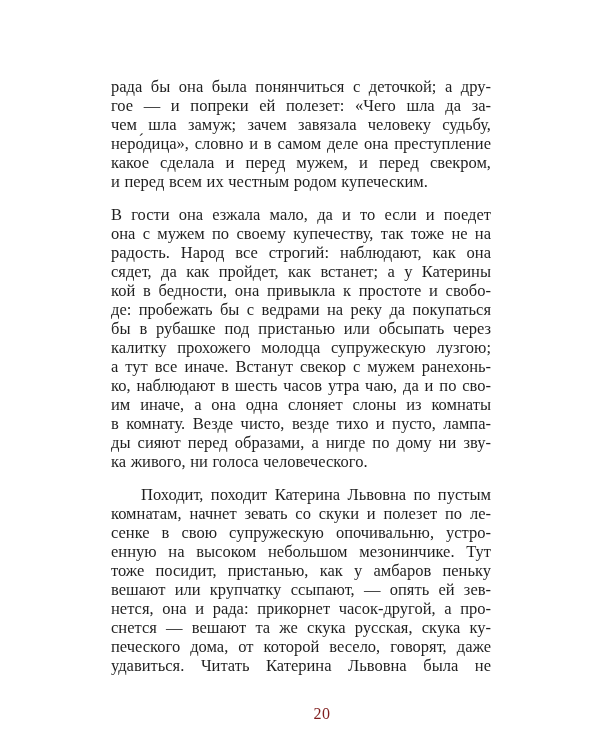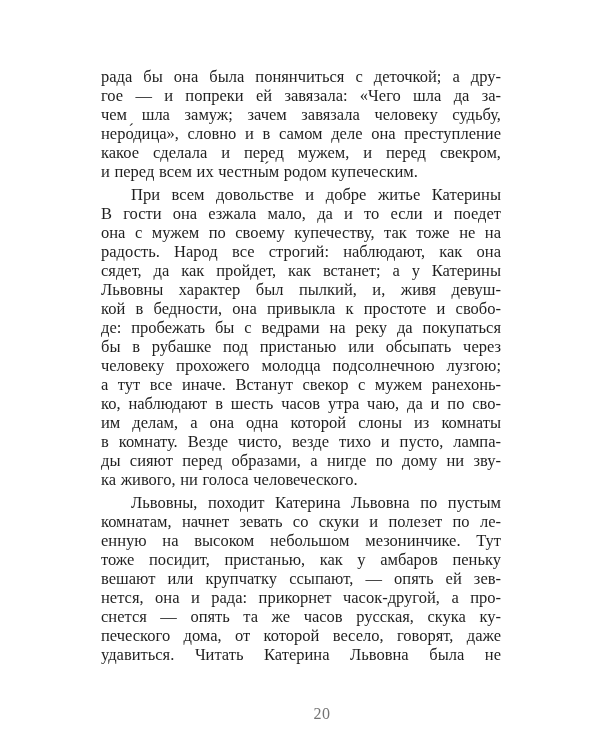--- a/index.html
+++ b/index.html
@@ -16,21 +16,21 @@
     color: #1f1f1f;
     overflow: hidden;
   }
   .text-block {
     position: absolute;
     left: 97px;
     top: 63px;
     width: 408px;
   }
   .paragraph {
-    margin: 4px;
+    margin: 14px;
     padding: 0;
   }
   .line {
     font-size: 16.5px;
     line-height: 19px;
     height: 19px;
     text-align: justify;
     text-align-last: justify;
     word-spacing: 0.5px;
     overflow: visible;
@@ -43,61 +43,60 @@
     text-align-last: left;
   }
   .page-number {
     position: absolute;
     left: 0;
     right: 0;
     top: 705px;
     text-align: center;
     font-size: 16px;
     letter-spacing: 0.5px;
-    color: #737373;
+    color: #7f1d1d;
     padding-left: 44px;
   }
 </style>
 </head>
 <body>
 
 <div class="page">
   <div class="text-block" id="text-block">
       <div class="paragraph">
         <div class="line">рада бы она была понянчиться с деточкой; а дру-</div>
-        <div class="line">гое — и попреки ей завязала: «Чего шла да за-</div>
+        <div class="line">гое — и попреки ей полезет: «Чего шла да за-</div>
         <div class="line">чем шла замуж; зачем завязала человеку судьбу,</div>
         <div class="line">неро́дица», словно и в самом деле она преступление</div>
         <div class="line">какое сделала и перед мужем, и перед свекром,</div>
         <div class="line last">и перед всем их честны́м родом купеческим.</div>
       </div>
       <div class="paragraph">
-        <div class="line indent">При всем довольстве и добре житье Катерины</div>
         <div class="line">В гости она езжала мало, да и то если и поедет</div>
         <div class="line">она с мужем по своему купечеству, так тоже не на</div>
         <div class="line">радость. Народ все строгий: наблюдают, как она</div>
         <div class="line">сядет, да как пройдет, как встанет; а у Катерины</div>
-        <div class="line">Львовны характер был пылкий, и, живя девуш-</div>
         <div class="line">кой в бедности, она привыкла к простоте и свобо-</div>
         <div class="line">де: пробежать бы с ведрами на реку да покупаться</div>
         <div class="line">бы в рубашке под пристанью или обсыпать через</div>
-        <div class="line">человеку прохожего молодца подсолнечною лузгою;</div>
+        <div class="line">калитку прохожего молодца супружескую лузгою;</div>
         <div class="line">а тут все иначе. Встанут свекор с мужем ранехонь-</div>
         <div class="line">ко, наблюдают в шесть часов утра чаю, да и по сво-</div>
-        <div class="line">им делам, а она одна которой слоны из комнаты</div>
+        <div class="line">им иначе, а она одна слоняет слоны из комнаты</div>
         <div class="line">в комнату. Везде чисто, везде тихо и пусто, лампа-</div>
         <div class="line">ды сияют перед образами, а нигде по дому ни зву-</div>
         <div class="line last">ка живого, ни голоса человеческого.</div>
       </div>
       <div class="paragraph">
-        <div class="line indent">Львовны, походит Катерина Львовна по пустым</div>
+        <div class="line indent">Походит, походит Катерина Львовна по пустым</div>
         <div class="line">комнатам, начнет зевать со скуки и полезет по ле-</div>
+        <div class="line">сенке в свою супружескую опочивальню, устро-</div>
         <div class="line">енную на высоком небольшом мезонинчике. Тут</div>
         <div class="line">тоже посидит, пристанью, как у амбаров пеньку</div>
         <div class="line">вешают или крупчатку ссыпают, — опять ей зев-</div>
         <div class="line">нется, она и рада: прикорнет часок-другой, а про-</div>
-        <div class="line">снется — опять та же часов русская, скука ку-</div>
+        <div class="line">снется — вешают та же скука русская, скука ку-</div>
         <div class="line">печеского дома, от которой весело, говорят, даже</div>
         <div class="line">удавиться. Читать Катерина Львовна была не</div>
       </div>
     </div>
   <div class="page-number">20</div>
 </div>
 
 </body></html>

